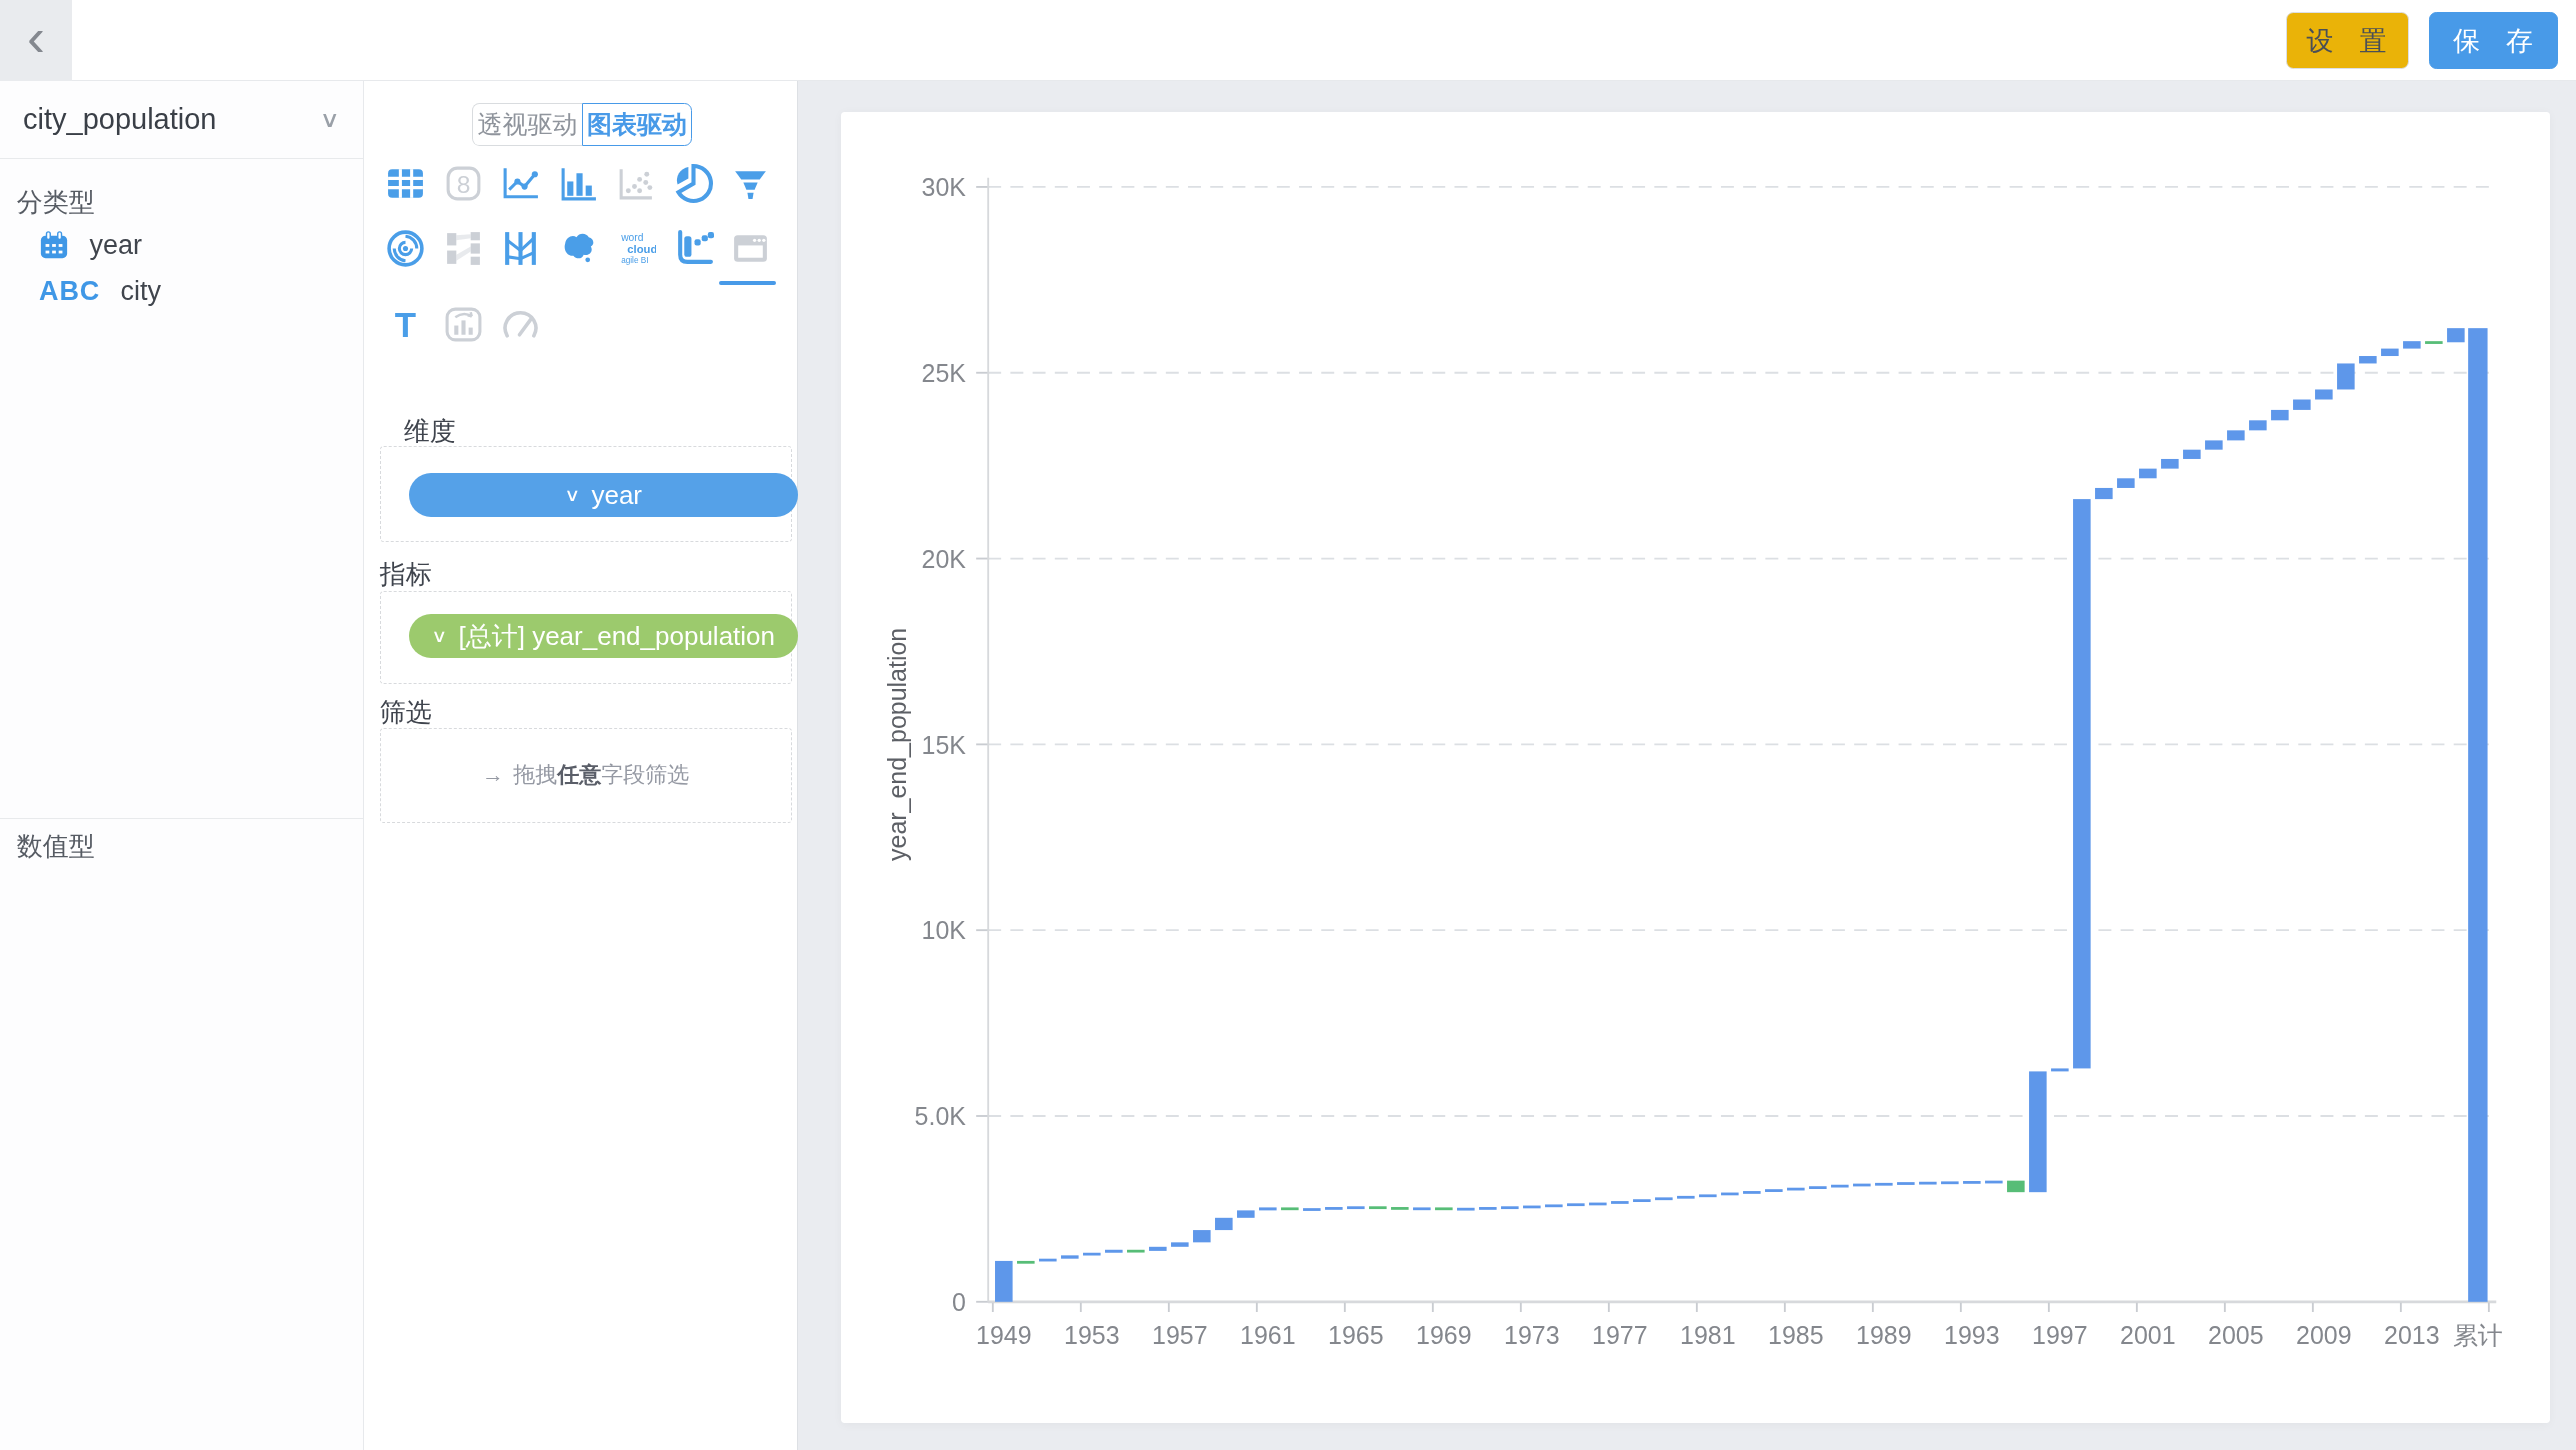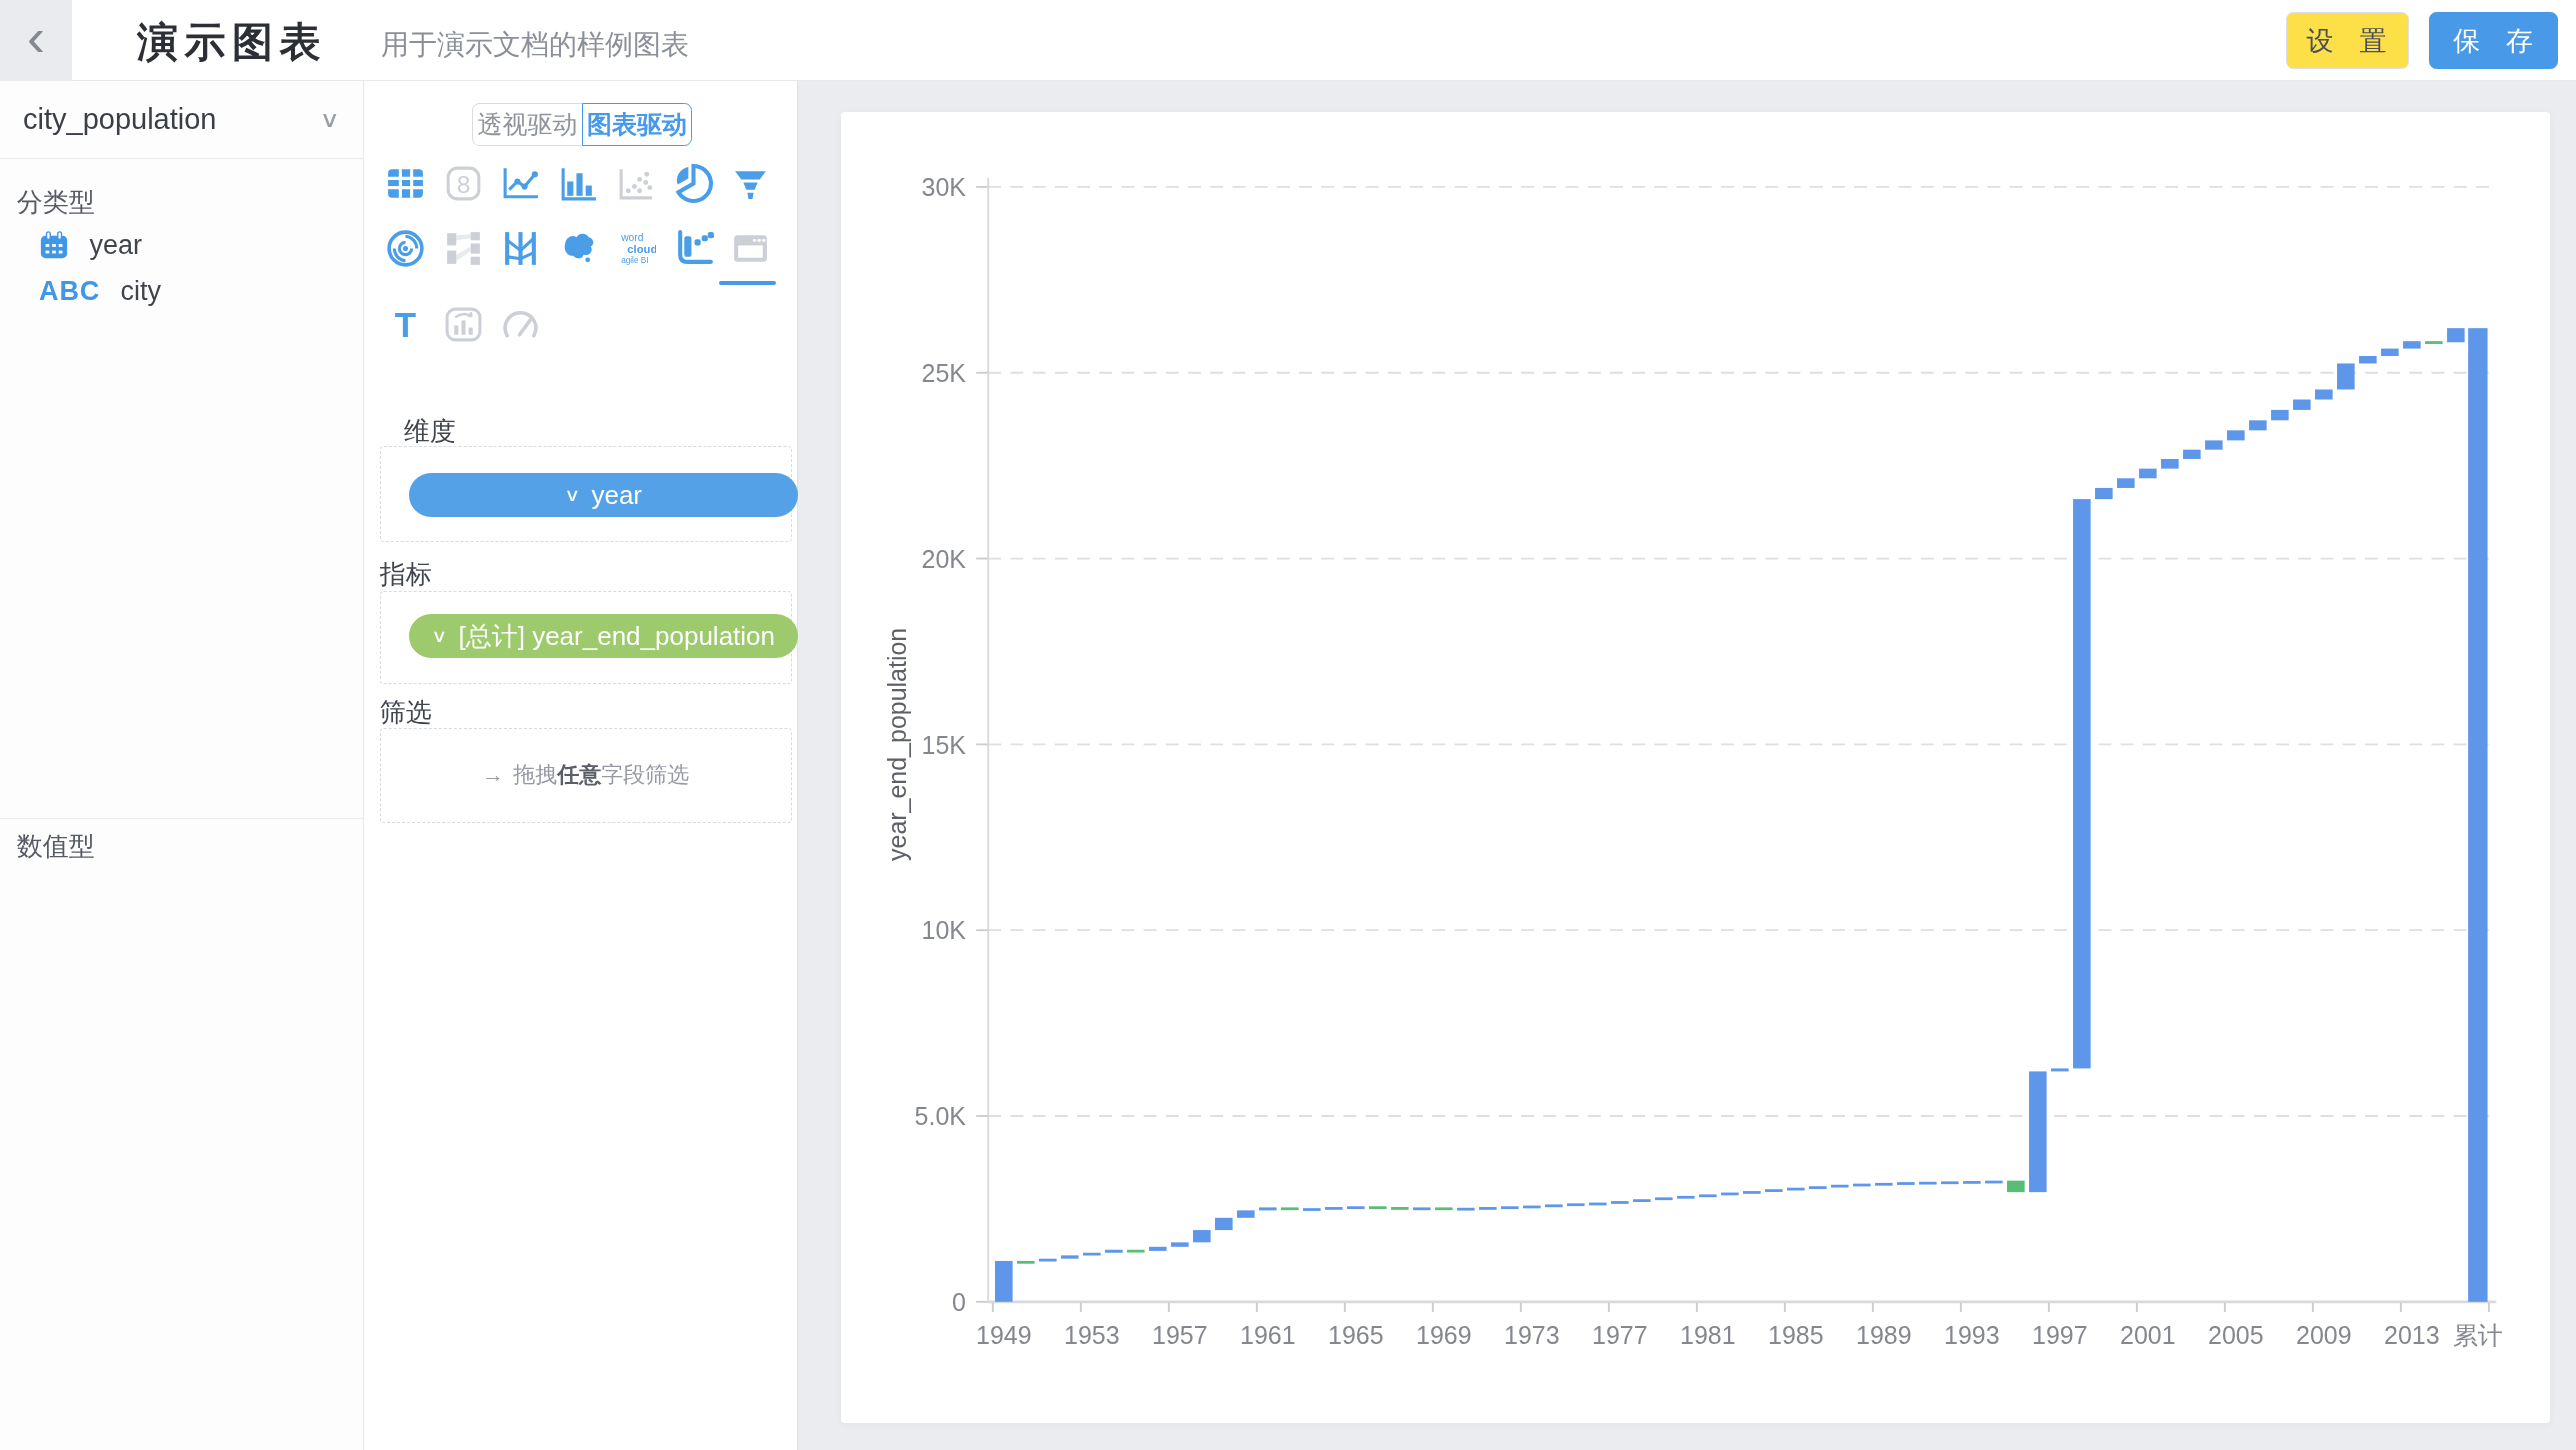--- a/index.html
+++ b/index.html
@@ -8,21 +8,21 @@
   #root { position:relative; width:2576px; height:1451px; }
 
   
   #header { position:absolute; left:0; top:0; width:2576px; height:81px; background:#fff; border-bottom:1.9px solid #e7e9ec; z-index:5; }
   #back-zone { position:absolute; left:0; top:0; width:72px; height:81px; background:#e9ebee; display:flex; align-items:center; justify-content:center; cursor:pointer; }
   #back-zone .chev { font-size:54px; color:#84888f; line-height:1; margin-top:-7.4px; }
   #title-wrap { position:absolute; left:137px; top:0; height:80px; display:flex; align-items:baseline; }
   #page-title { font-size:41px; font-weight:bold; color:#2c3036; letter-spacing:6.5px; align-self:center; padding-top:5.6px; }
   #page-subtitle { font-size:28px; color:#8b8f99; margin-left:54px; align-self:center; padding-top:9.3px; }
   .hdr-btn { position:absolute; top:12px; height:57px; border-radius:7.4px; font-size:27px; letter-spacing:9.3px; display:flex; align-items:center; justify-content:center; cursor:pointer; padding-left:7.4px; }
-  #settings-btn { right:167px; width:123px; background:#fde047; border:1.9px solid #dcdfe6; color:#4a4f57; }
+  #settings-btn { right:167px; width:123px; background:#eab308; border:1.9px solid #dcdfe6; color:#4a4f57; }
   #save-btn { right:17.6px; width:129px; background:#489ae8; border:1.9px solid #489ae8; color:#fff; }
 
   
   #sidebar { position:absolute; left:0; top:81px; width:364px; height:1369px; background:#fdfdfe; border-right:1.9px solid #e7e9ec; }
   #dataset-row { position:absolute; left:0; top:0; width:100%; height:78px; border-bottom:1.9px solid #e8eaec; display:flex; align-items:center; padding:0 23px; cursor:pointer; }
   #dataset-name { font-size:29px; color:#3a3f47; flex:1; }
   #dataset-row .chev { font-size:28px; color:#9aa0a8; transform:scaleY(.8); }
   .side-section-title { position:absolute; left:16.7px; font-size:26px; color:#565b63; }
   .field-row { position:absolute; left:0; width:100%; height:46px; display:flex; align-items:center; padding-left:39px; cursor:pointer; }
   .field-label { font-size:27px; color:#40454d; margin-left:20.4px; }
@@ -67,24 +67,20 @@
   #chart-svg text.axtitle { font-size:27px; fill:#5d6066; font-family:"Liberation Sans","DejaVu Sans",sans-serif; }
 </style>
 </head>
 <body>
 
 <div id="root">
 
   <div id="header">
     <div id="back-zone">
       <span class="chev">‹</span>
-    </div>
-    <div id="title-wrap">
-      <span id="page-title">演示图表</span>
-      <span id="page-subtitle">用于演示文档的样例图表</span>
     </div>
     <div id="settings-btn" class="hdr-btn">设 置</div>
     <div id="save-btn" class="hdr-btn">保 存</div>
   </div>
 
   <div id="sidebar">
     <div id="dataset-row">
       <span id="dataset-name">city_population</span>
       <span class="chev">∨</span>
     </div>

